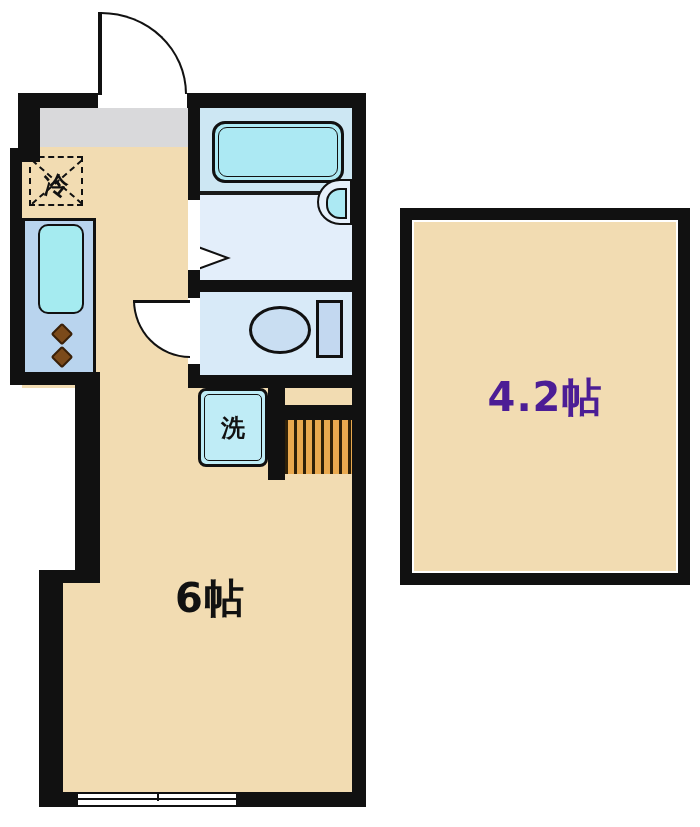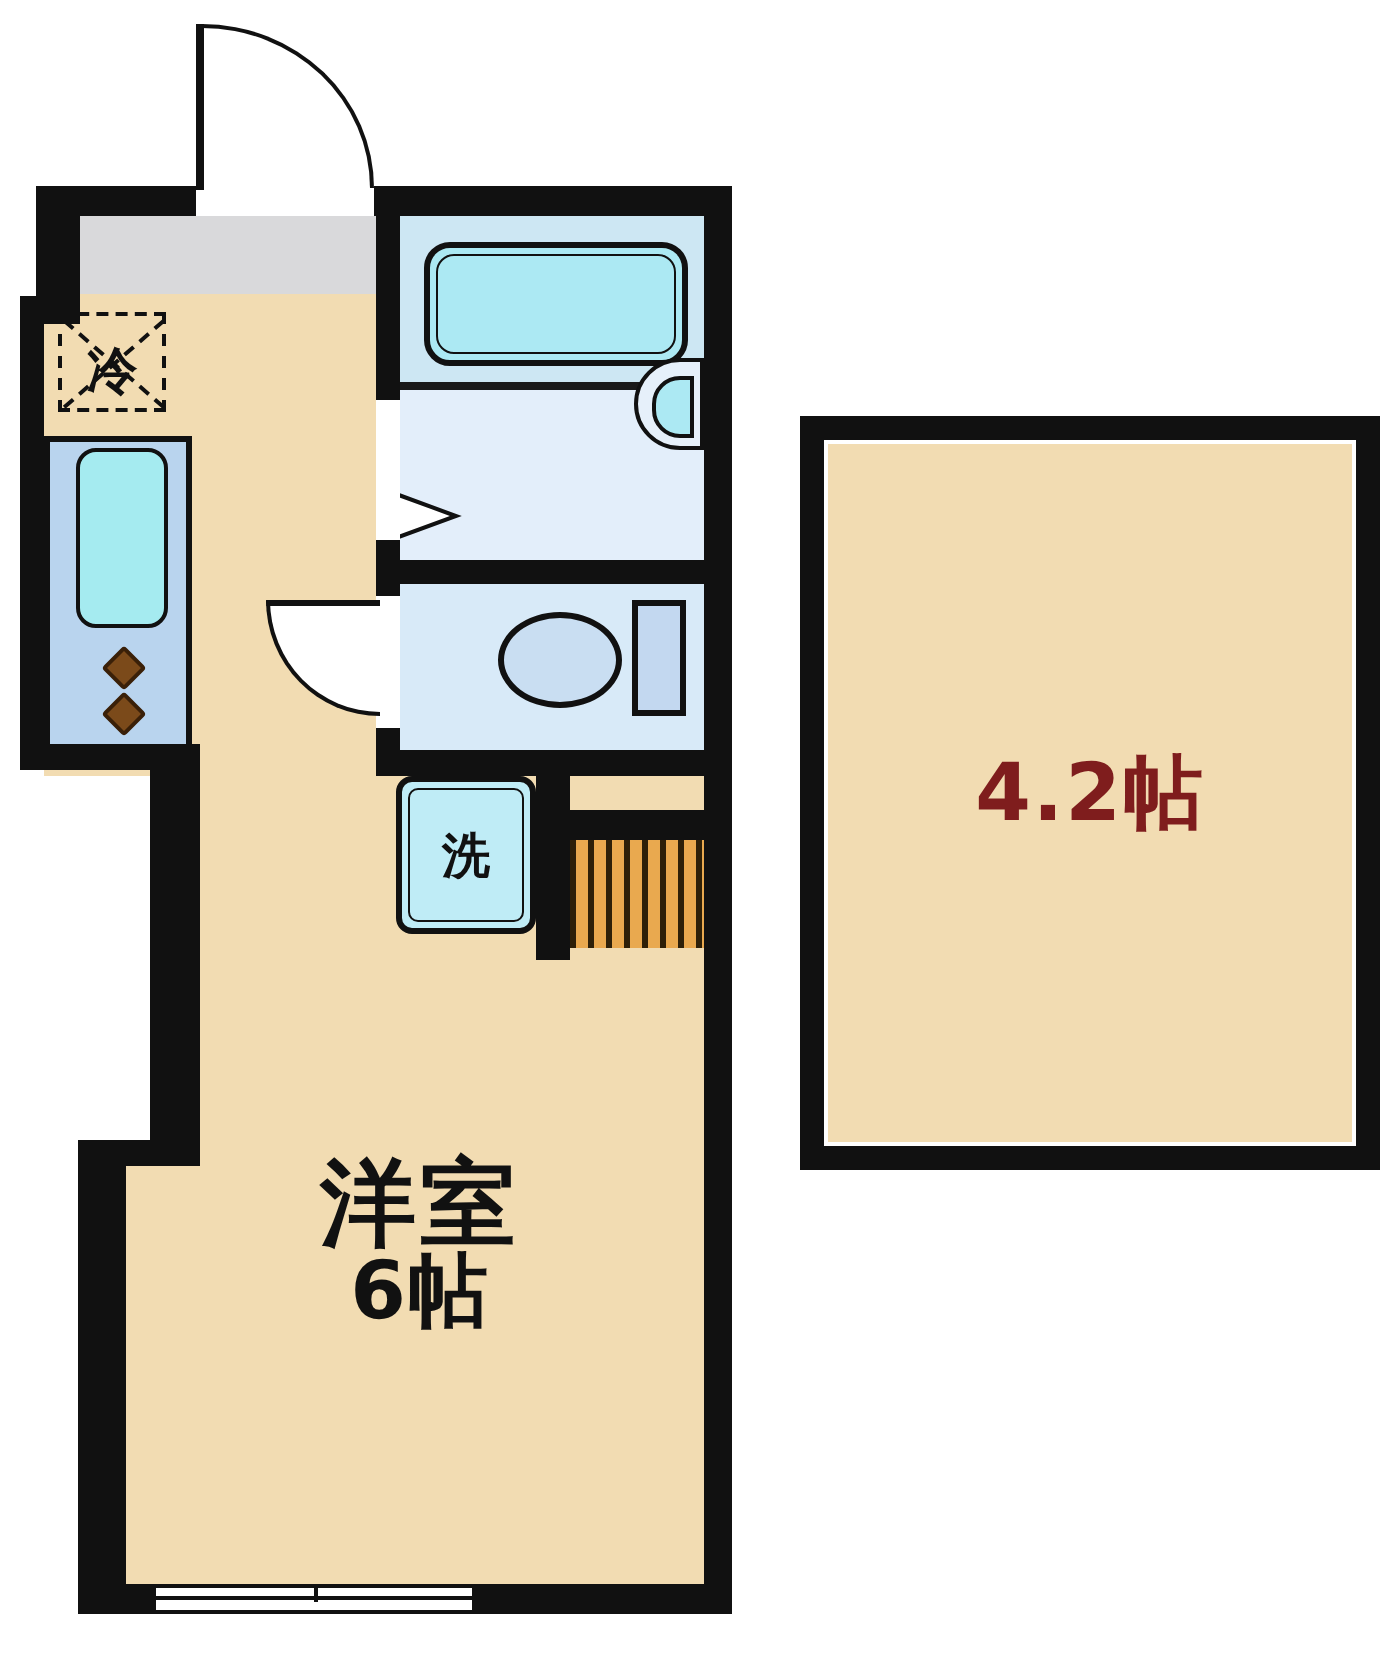--- a/index.html
+++ b/index.html
@@ -62,21 +62,21 @@
   .window .tick{position:absolute;left:50%;top:0;width:2px;height:7px;background:#111;}
 
   
   .divline{background:#1a1a1a;}
 
   
   .loft-outer{background:#111111;}
   .loft-inner{position:absolute;background:#f2dcb2;box-shadow:0 0 0 2px #ffffff;
               display:flex;flex-direction:column;align-items:center;justify-content:center;}
   .loft-inner .l1{font-size:40px;font-weight:900;color:#111;letter-spacing:1px;line-height:1.05;}
-  .loft-inner .l2{font-size:40px;font-weight:900;color:#7f1d1d;letter-spacing:1px;line-height:1.05;}
+  .loft-inner .l2{font-size:40px;font-weight:900;color:#4c1d95;letter-spacing:1px;line-height:1.05;}
 
   .main-label .l1{font-size:48px;line-height:1.0;letter-spacing:2px;}
   .main-label .l2{font-size:40px;line-height:1.0;letter-spacing:1px;}
 
   svg{display:block;}
 </style>
 </head>
 <body>
 
 <div class="page">
@@ -155,17 +155,16 @@
     <div class="mid"></div>
     <div class="tick"></div>
   </div>
 
   <div class="abs loft-outer" style="left:400px;top:208px;width:290px;height:377px;z-index:1;"></div>
   <div class="loft-inner" style="left:414px;top:222px;width:262px;height:349px;z-index:2;">
     <div class="l2">4.2帖</div>
   </div>
 
   <div class="lbl main-label" style="left:85px;top:578px;width:250px;">
-    <div class="l1">洋室</div>
     <div class="l2">6帖</div>
   </div>
 
 </div>
 
 </body></html>

